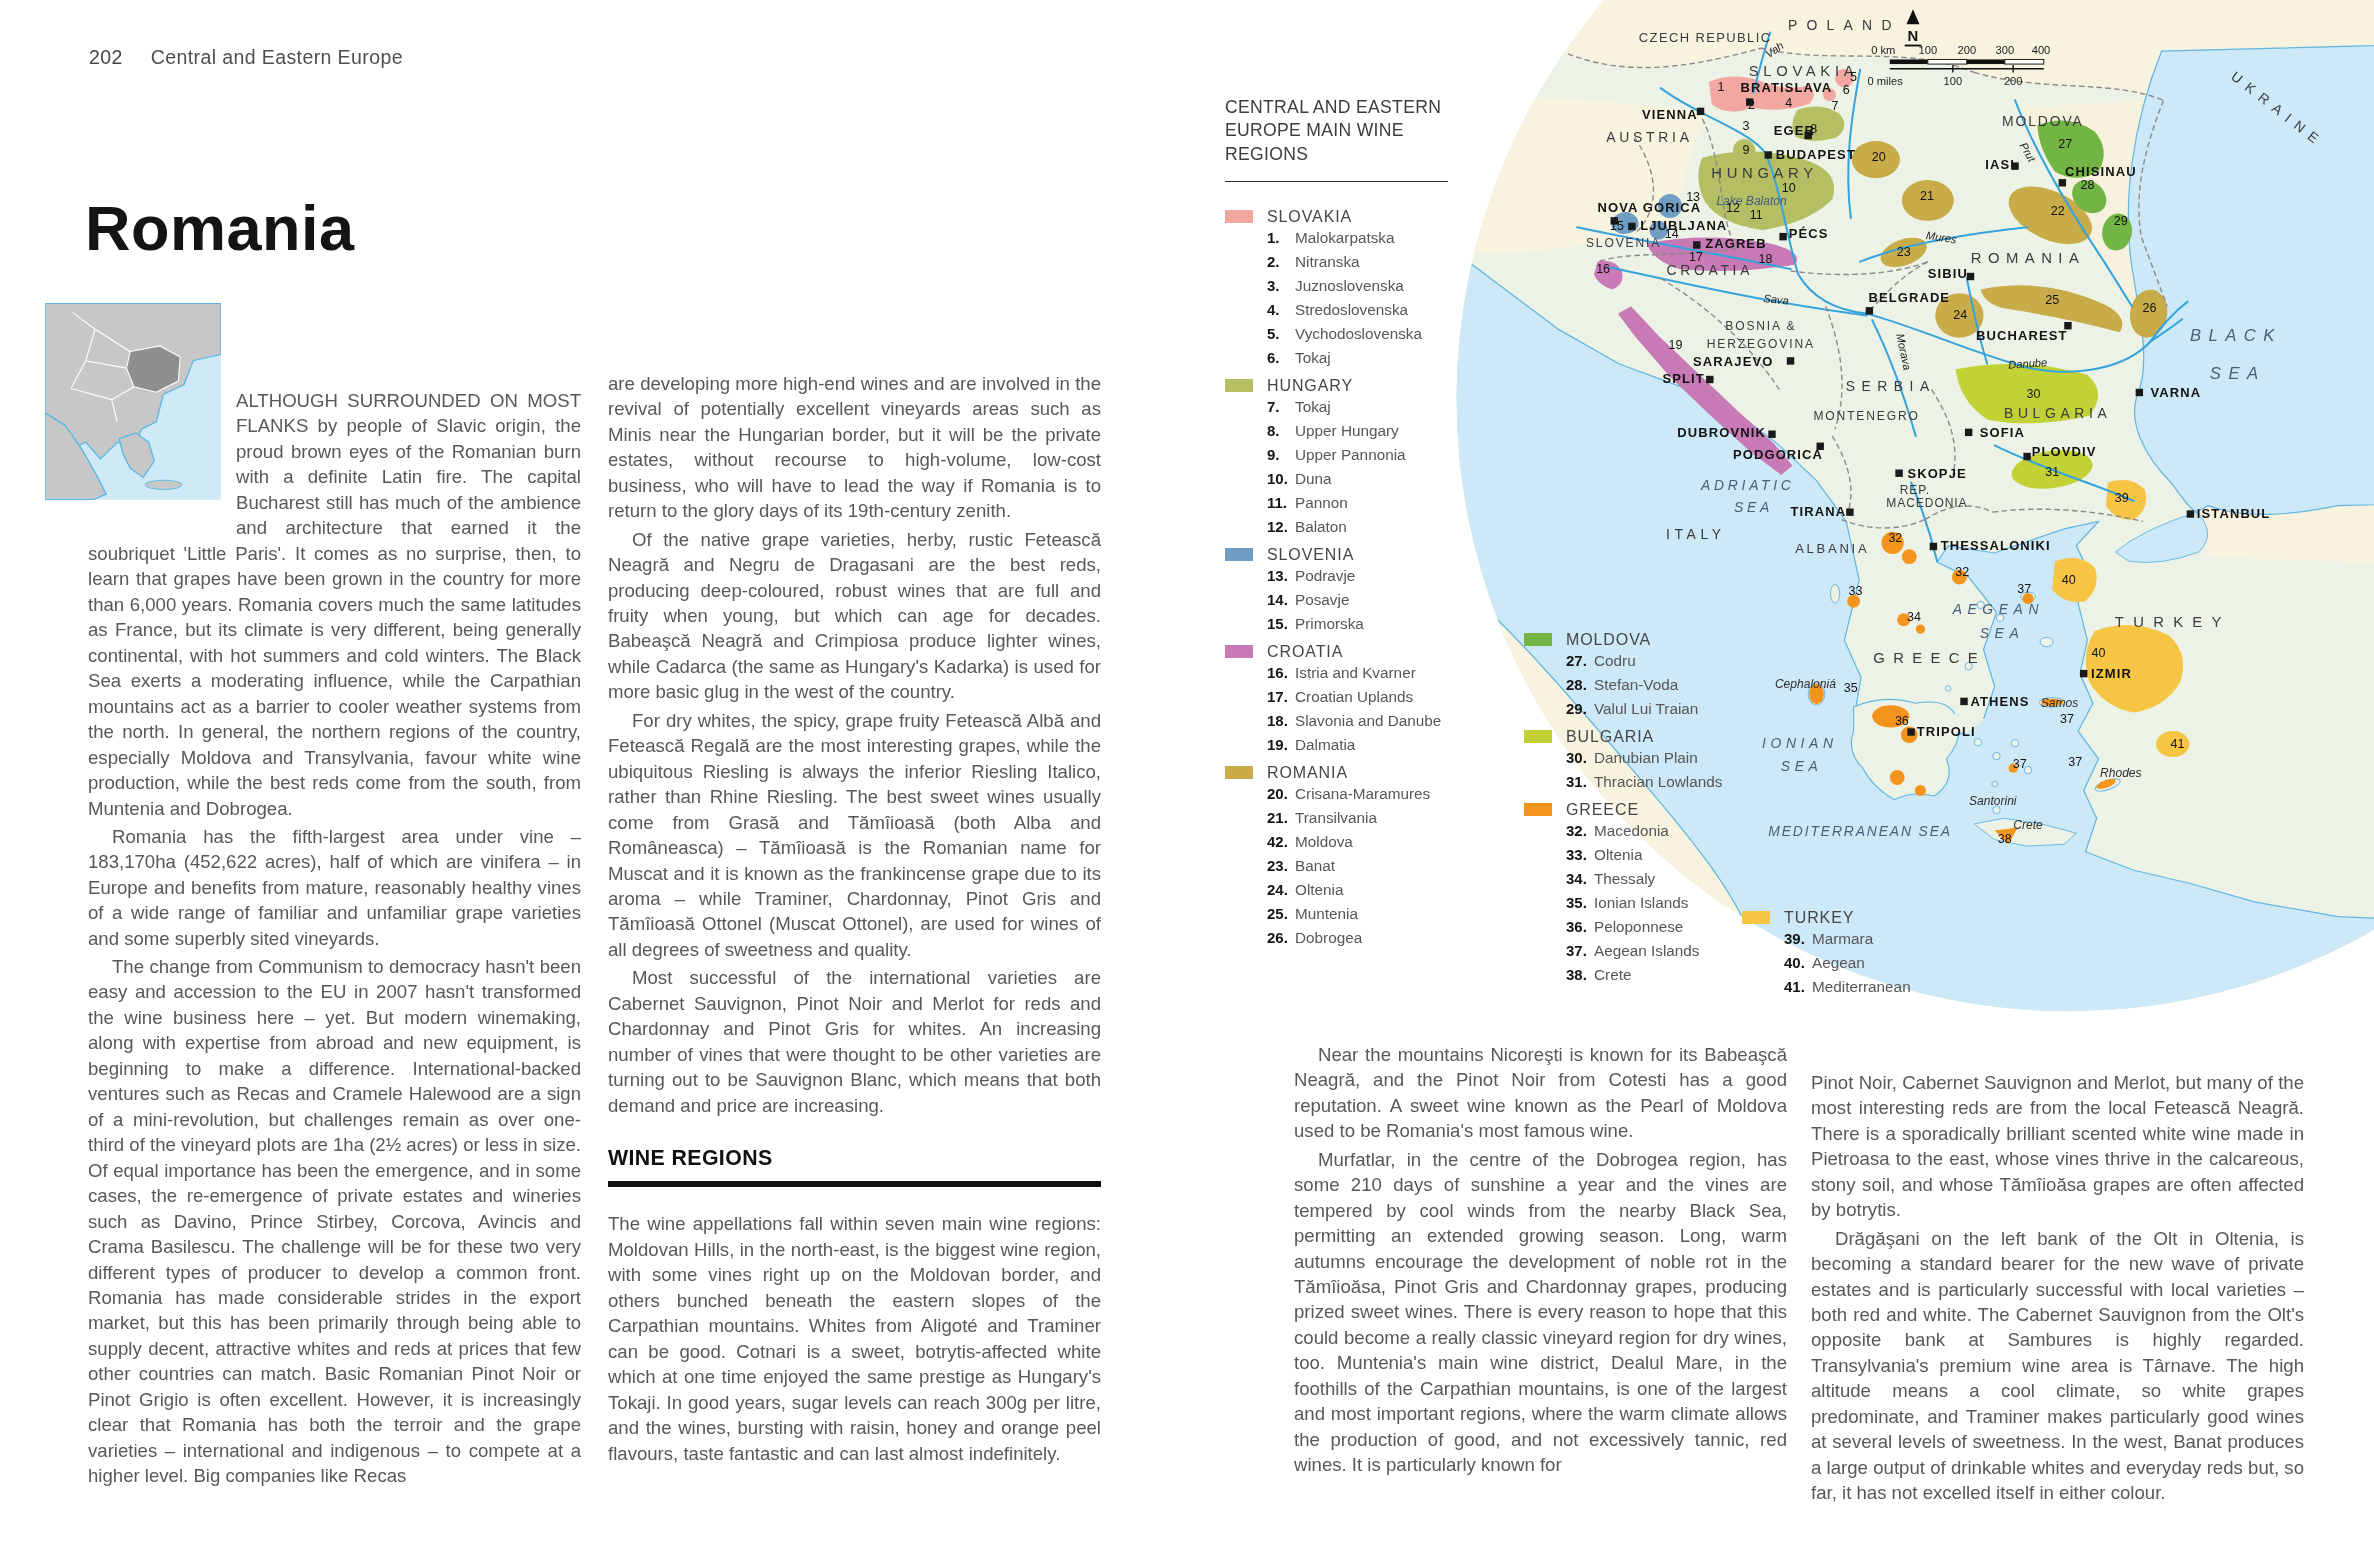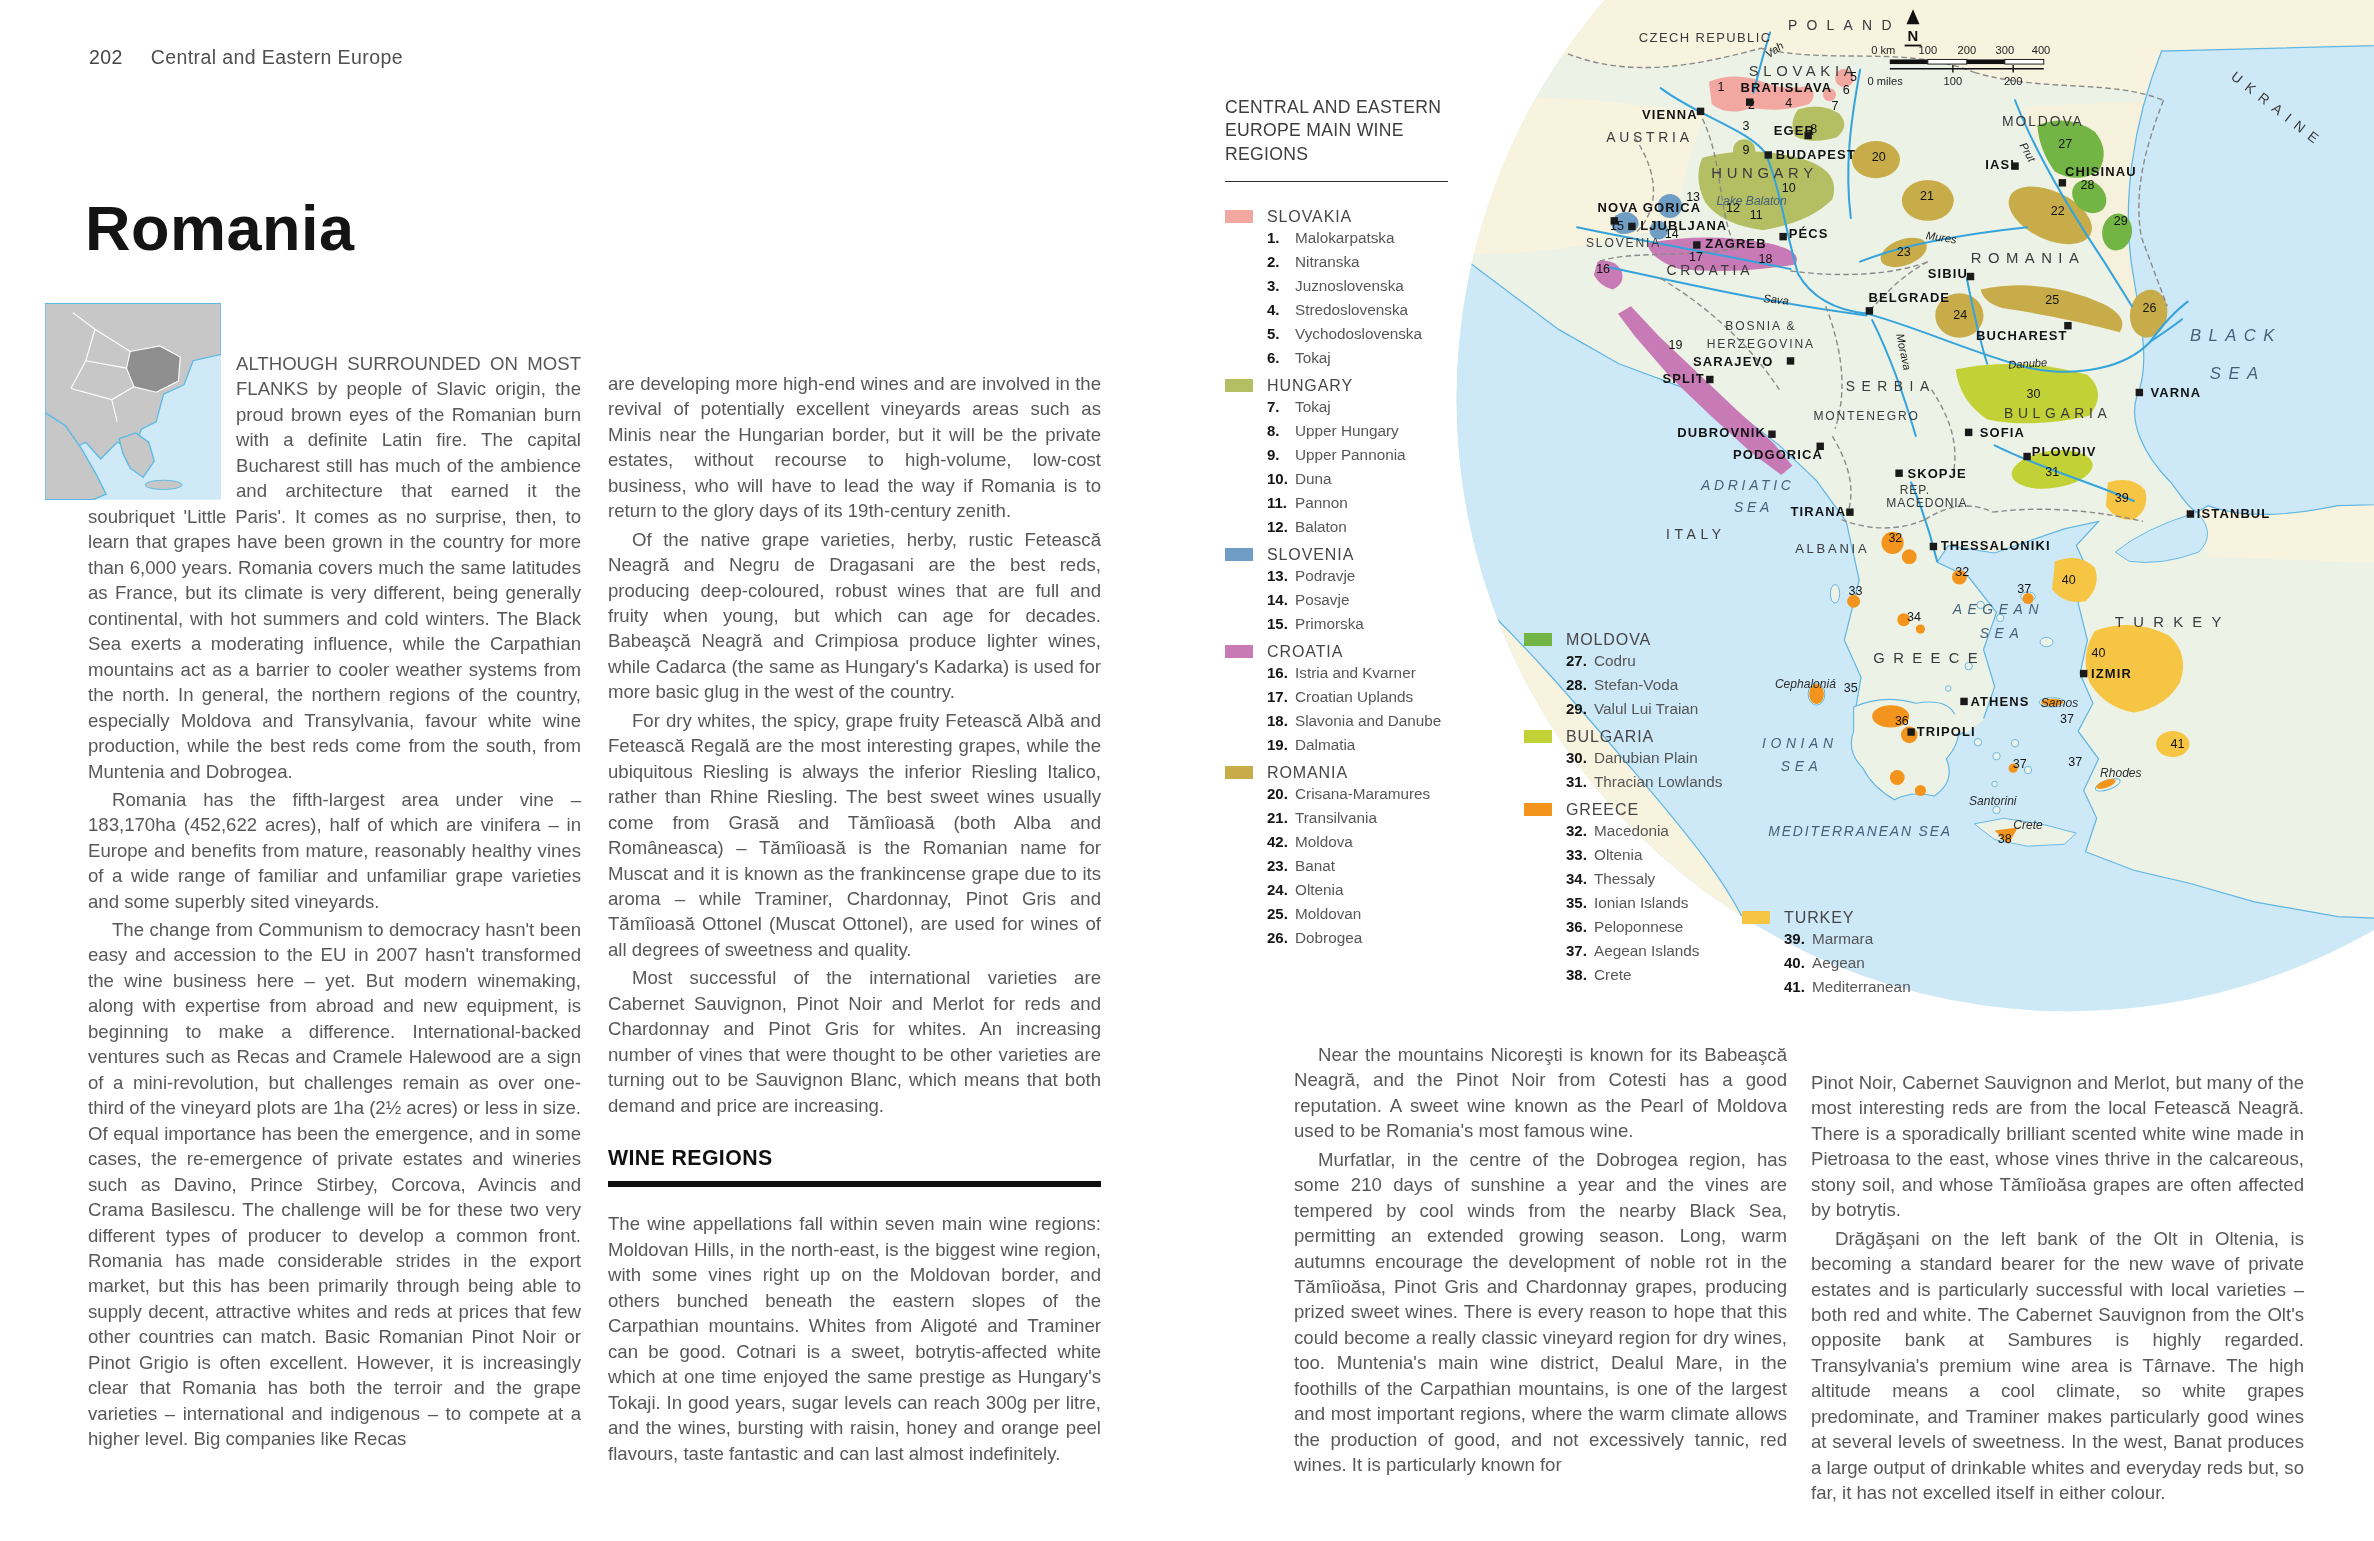--- a/index.html
+++ b/index.html
@@ -7,21 +7,21 @@
 
   .runhead{position:absolute;left:89px;top:46px;font-size:19.5px;color:#4f4f51;letter-spacing:0.4px;text-align:right;}
   .runhead .pn{margin-right:28px;color:#454547;}
   .title{position:absolute;left:85px;top:150px;font-size:63px;font-weight:bold;color:#141414;letter-spacing:0.5px;}
 
   .locator{position:absolute;left:45px;top:303px;width:176px;height:197px;}
 
   .col{position:absolute;width:493px;font-size:18.6px;line-height:1.37;color:#58585a;text-align:justify;}
   .col p{margin:0 0 2.8px 0;}
   .col p.ind{text-indent:24px;}
-  #col1{left:88px;top:351px;height:1127px;overflow:hidden;}
+  #col1{left:88px;top:388px;height:1127px;overflow:hidden;}
   #col2{left:608px;top:371px;height:1127px;overflow:hidden;}
   #col3{left:1294px;top:1042px;width:493px;height:464px;overflow:hidden;}
   #col4{left:1811px;top:1042px;width:493px;height:464px;overflow:hidden;margin-top:28px;}
   .spacer{float:left;width:148px;height:139px;}
   .wrheading{font-weight:bold;color:#101010;font-size:21.3px;letter-spacing:0.4px;border-bottom:6.5px solid #111;padding-bottom:8.3px;margin:26px 0 24px 0;}
 
   .legend-col{position:absolute;color:#565658;}
   #legend1{left:1225px;top:96px;width:232px;}
   #legend2{left:1524px;top:627px;width:232px;}
   #legend3{left:1742px;top:905px;width:204px;}
@@ -539,21 +539,21 @@
         <div class="lg-item">
           <span class="lg-num">23.</span>
           <span class="lg-label">Banat</span>
         </div>
         <div class="lg-item">
           <span class="lg-num">24.</span>
           <span class="lg-label">Oltenia</span>
         </div>
         <div class="lg-item">
           <span class="lg-num">25.</span>
-          <span class="lg-label">Moldovan</span>
+          <span class="lg-label">Muntenia</span>
         </div>
         <div class="lg-item">
           <span class="lg-num">26.</span>
           <span class="lg-label">Dobrogea</span>
         </div>
       </div>
   </div>
   <div class="legend-col" id="legend2">
     <div id="legend-groups-2">
         <div class="lg-head">

